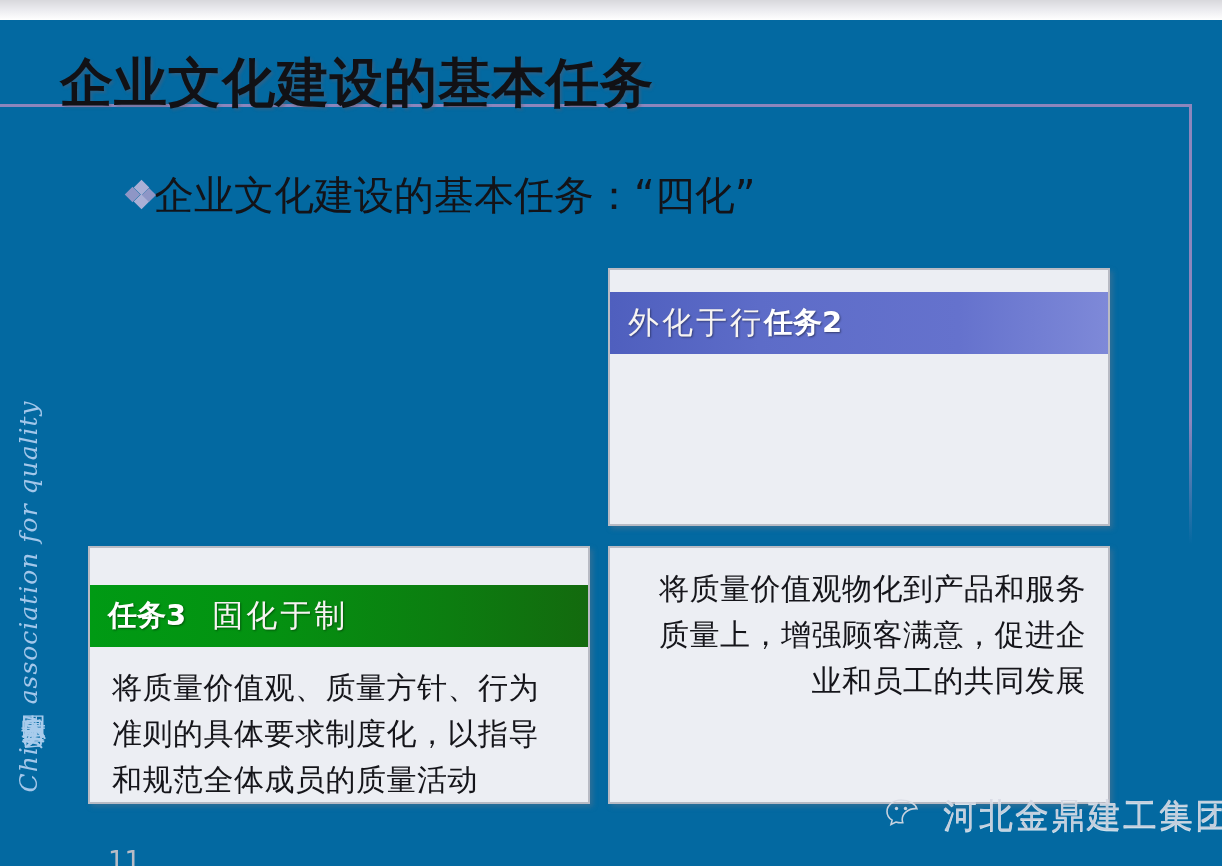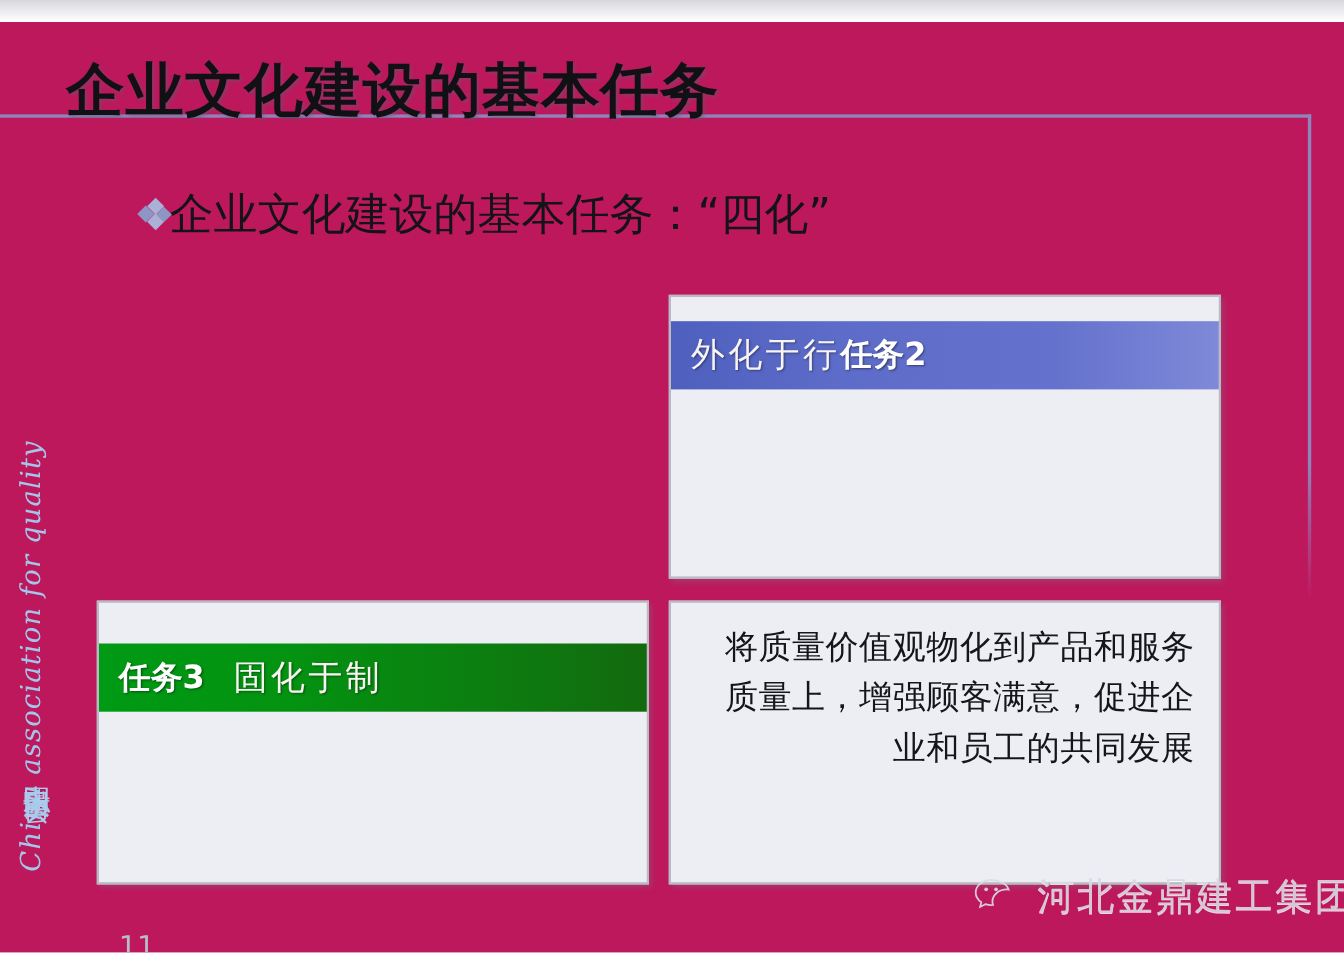--- a/index.html
+++ b/index.html
@@ -8,21 +8,21 @@
     padding: 0;
     background: #ffffff;
   }
   body {
     font-family: "Liberation Serif", "DejaVu Serif", serif;
   }
   #slide {
     position: relative;
     width: 1222px;
     height: 866px;
-    background: #be185d;
+    background: #0369a1;
     overflow: hidden;
   }
   
   .top-band {
     position: absolute;
     left: 0; top: 0;
     width: 1222px; height: 20px;
     background: linear-gradient(to bottom, #d8d8dc 0%, #eaeaee 45%, #ffffff 100%);
   }
   
@@ -297,20 +297,21 @@
         <span class="task-title">外化于行</span>
         <span class="task-num">任务2</span>
       </div>
     </div>
 
     <div class="card c3">
       <div class="card-head">
         <span class="task-num">任务3</span>
         <span class="task-title">固化于制</span>
       </div>
+      <div class="card-body">将质量价值观、质量方针、行为准则的具体要求制度化，以指导和规范全体成员的质量活动</div>
     </div>
 
     <div class="card c4">
       <div class="card-body">将质量价值观物化到产品和服务质量上，增强顾客满意，促进企业和员工的共同发展</div>
     </div>
 
   </div>
 
 
   <div class="left-mark">

